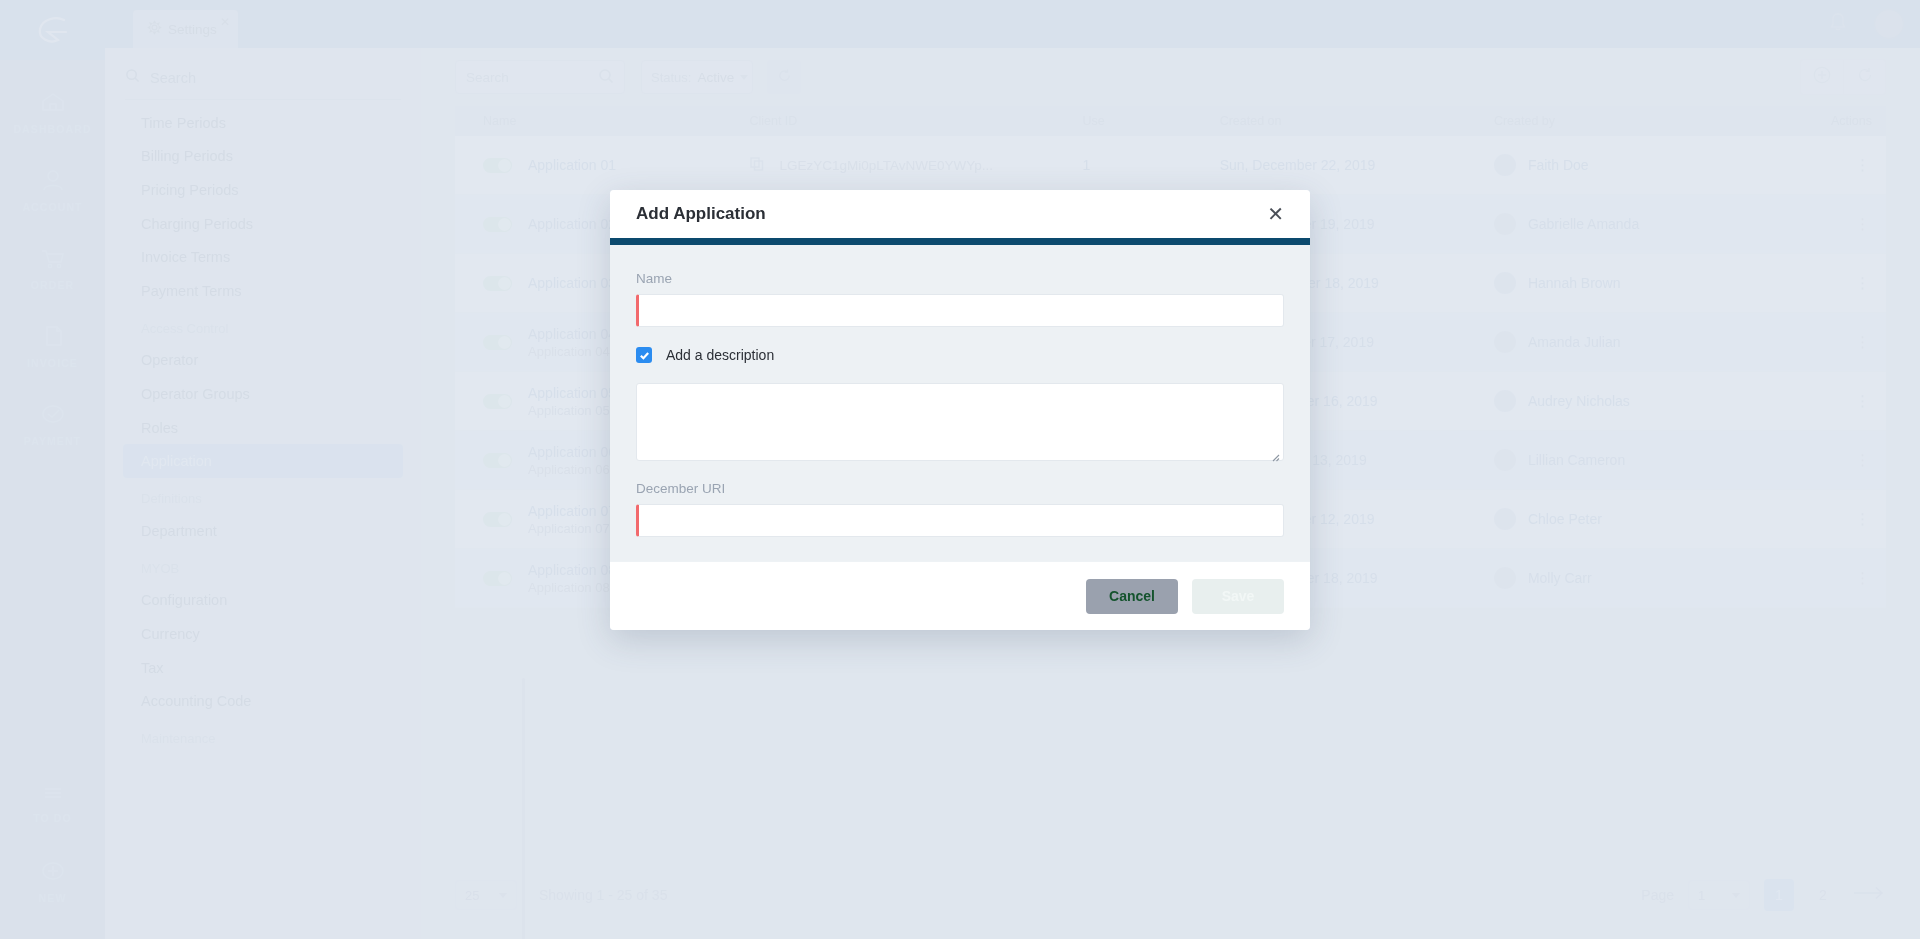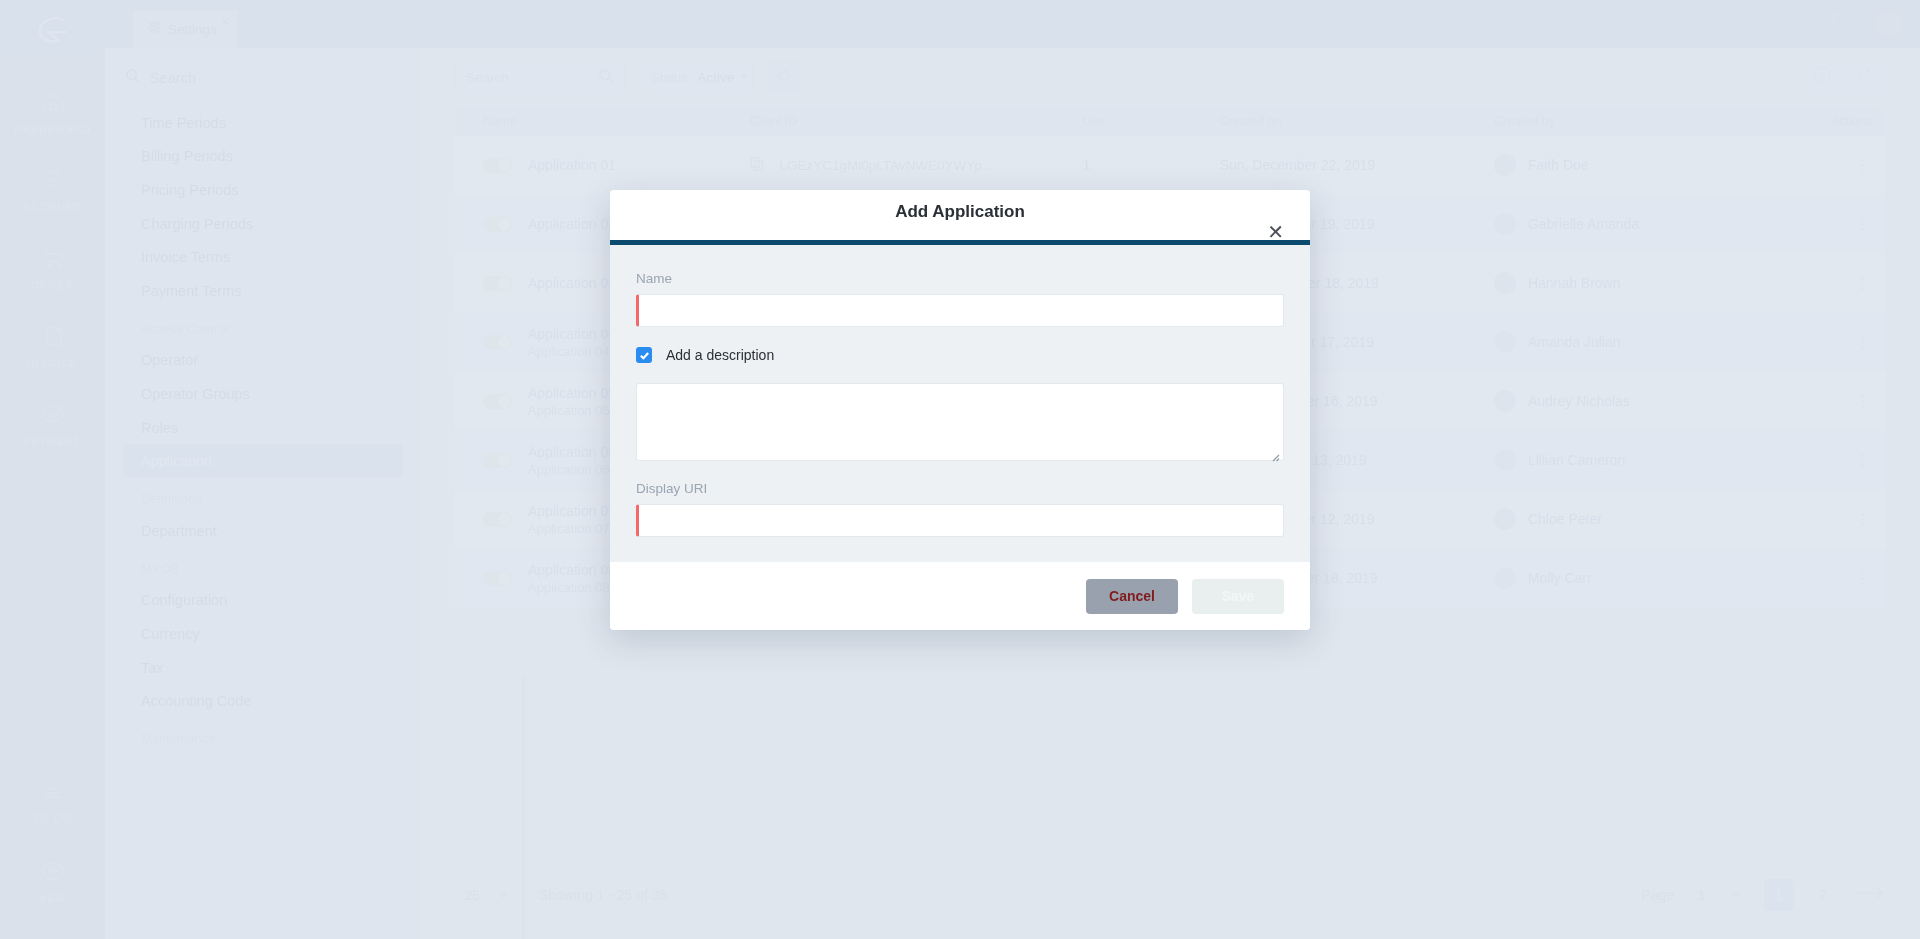--- a/index.html
+++ b/index.html
@@ -178,23 +178,22 @@
 
   
   .modal {
     position: absolute; z-index: 100;
     left: 610px; top: 190px; width: 700px;
     background: #edf1f4; border-radius: 4px;
     box-shadow: 0 10px 34px rgba(60,75,100,.20);
   }
   .m-head {
     height: 55px; background: #fff; display: flex; align-items: center;
-    padding: 12px 26px; border-radius: 4px 4px 0 0;
-    border-bottom: 5px solid #0c4a6e;
-    flex-direction: column;
+    padding: 0 26px; border-radius: 4px 4px 0 0;
+    border-bottom: 7px solid #0c4a6e;
   }
   .m-title { font-size: 17px; font-weight: 700; color: #2b2f36; }
   .m-close {
     margin-left: auto; font-size: 20px; color: #4a4f57;
     cursor: pointer; line-height: 1; font-weight: 300;
   }
   .m-body { padding: 26px 26px 18px 26px; }
   .f-label { font-size: 13.5px; color: #9aa4b2; margin-bottom: 8px; }
   .f-input {
     height: 33px; background: #fff; border: 1px solid #e3e8ed; border-radius: 3px;
@@ -219,21 +218,21 @@
   .m-foot {
     height: 69px; background: #fff; border-radius: 0 0 4px 4px;
     display: flex; align-items: center; justify-content: flex-end;
     gap: 14px; padding-right: 26px; border-top: 1px solid #eef2f5;
   }
   .btn {
     width: 92px; height: 35px; border-radius: 4px; border: none;
     font-size: 14px; font-weight: 700; cursor: pointer;
     font-family: "Liberation Sans", sans-serif;
   }
-  .btn-cancel { background: #9aa1ae; color: #7f1d1d; }
+  .btn-cancel { background: #9aa1ae; color: #14532d; }
   .btn-save { background: #e8efee; color: #f2f7f6; cursor: default; }
 </style>
 </head>
 <body>
 
 <div id="app">
 
   <div class="backdrop">
 
     <div class="rail">
@@ -580,21 +579,21 @@
         <span class="cb-lbl">Add a description</span>
       </div>
       <div class="f-group">
         <div class="f-area">
           <span class="resize"><svg width="9" height="9" viewBox="0 0 9 9">
                 <path d="M8 2 L2 8 M8 5.5 L5.5 8"></path>
               </svg></span>
         </div>
       </div>
       <div class="f-group" style="margin-bottom:6px">
-        <div class="f-label">Display URI</div>
+        <div class="f-label">December URI</div>
         <div class="f-input req"></div>
       </div>
     </div>
     <div class="m-foot">
       <button class="btn btn-cancel">Cancel</button>
       <button class="btn btn-save">Save</button>
     </div>
   </div>
 </div>
 

